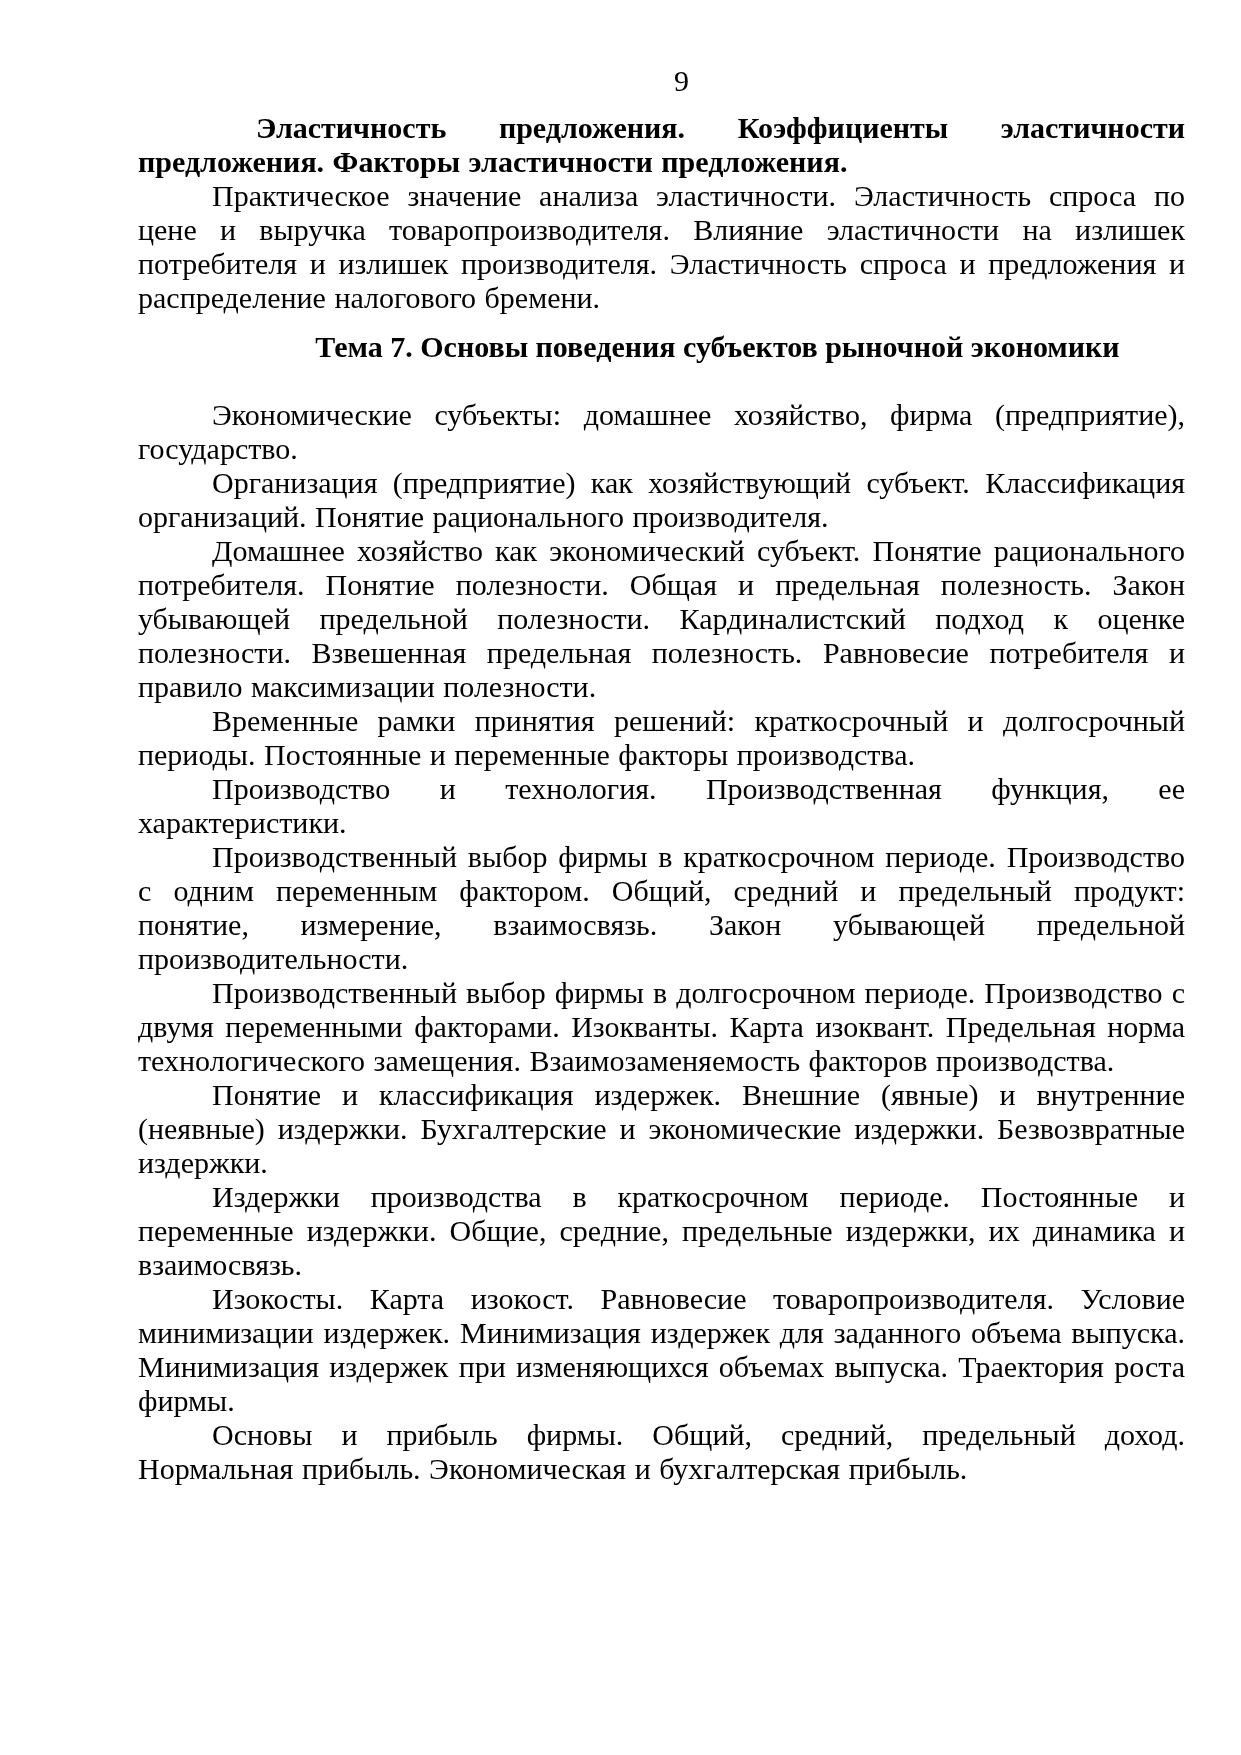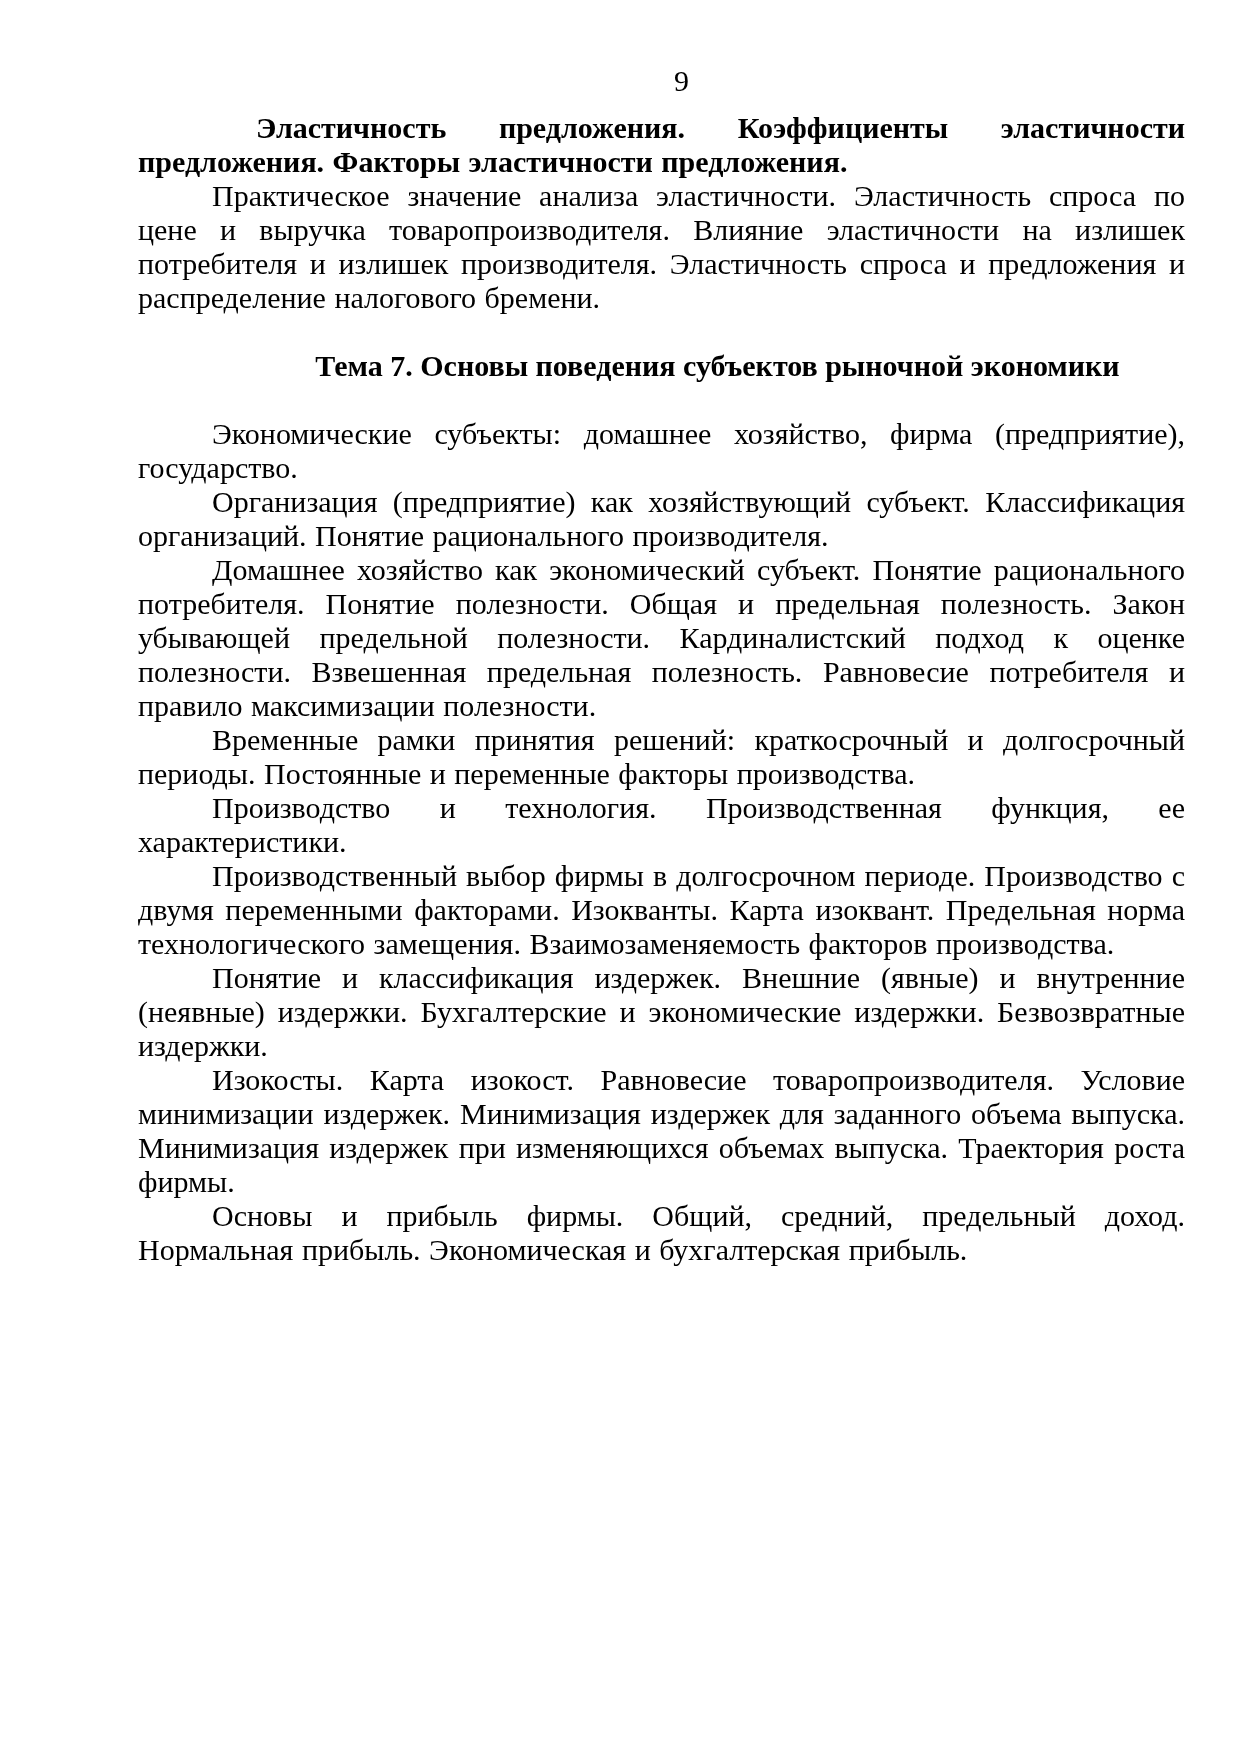--- a/index.html
+++ b/index.html
@@ -43,21 +43,21 @@
   .body-text p.indent-lg {
     text-indent: 118px;
     font-weight: bold;
   }
   .section-heading {
     font-size: 30px;
     line-height: 34px;
     font-weight: bold;
     text-align: center;
     padding-left: 112px;
-    margin: 34px 0 34px 0;
+    margin: 15px 0 34px 0;
   }
 </style>
 </head>
 <body>
 
 <div class="page">
 
   <div class="page-number">9</div>
 
   <div class="body-text">
@@ -65,19 +65,21 @@
     <p class="indent-lg">Эластичность предложения. Коэффициенты эластичности предложения. Факторы эластичности предложения.</p>
     <p>Практическое значение анализа эластичности. Эластичность спроса по цене и выручка товаропроизводителя. Влияние эластичности на излишек потребителя и излишек производителя.  Эластичность спроса и предложения и распределение налогового бремени.</p>
 
     <h2 class="section-heading">Тема 7. Основы поведения субъектов рыночной экономики</h2>
 
     <p>Экономические субъекты: домашнее хозяйство, фирма (предприятие), государство.</p>
     <p>Организация (предприятие) как хозяйствующий субъект. Классификация организаций. Понятие рационального производителя.</p>
     <p>Домашнее хозяйство как экономический субъект. Понятие рационального потребителя. Понятие полезности. Общая и предельная полезность. Закон убывающей предельной полезности. Кардиналистский подход к оценке полезности. Взвешенная предельная полезность. Равновесие потребителя и правило максимизации полезности.</p>
     <p>Временные рамки принятия решений: краткосрочный и долгосрочный периоды. Постоянные и переменные факторы производства.</p>
     <p>Производство и технология. Производственная функция, ее характеристики.</p>
+    <p>Производственный выбор фирмы в краткосрочном периоде. Производство с одним переменным фактором.  Общий, средний и предельный продукт: понятие, измерение, взаимосвязь. Закон убывающей предельной производительности.</p>
     <p>Производственный выбор фирмы в долгосрочном периоде. Производство с двумя переменными факторами. Изокванты. Карта изоквант. Предельная норма технологического замещения. Взаимозаменяемость факторов производства.</p>
     <p>Понятие и классификация издержек. Внешние (явные) и внутренние (неявные) издержки. Бухгалтерские и экономические издержки. Безвозвратные издержки.</p>
+    <p>Издержки производства в краткосрочном периоде. Постоянные и переменные издержки. Общие, средние, предельные издержки, их динамика и взаимосвязь.</p>
     <p>Изокосты. Карта изокост. Равновесие товаропроизводителя. Условие минимизации издержек. Минимизация издержек для заданного объема выпуска. Минимизация издержек при изменяющихся объемах выпуска. Траектория роста фирмы.</p>
     <p>Основы и прибыль фирмы. Общий, средний, предельный доход. Нормальная прибыль. Экономическая и бухгалтерская прибыль.</p>
 
   </div>
 </div>
 
 </body></html>

